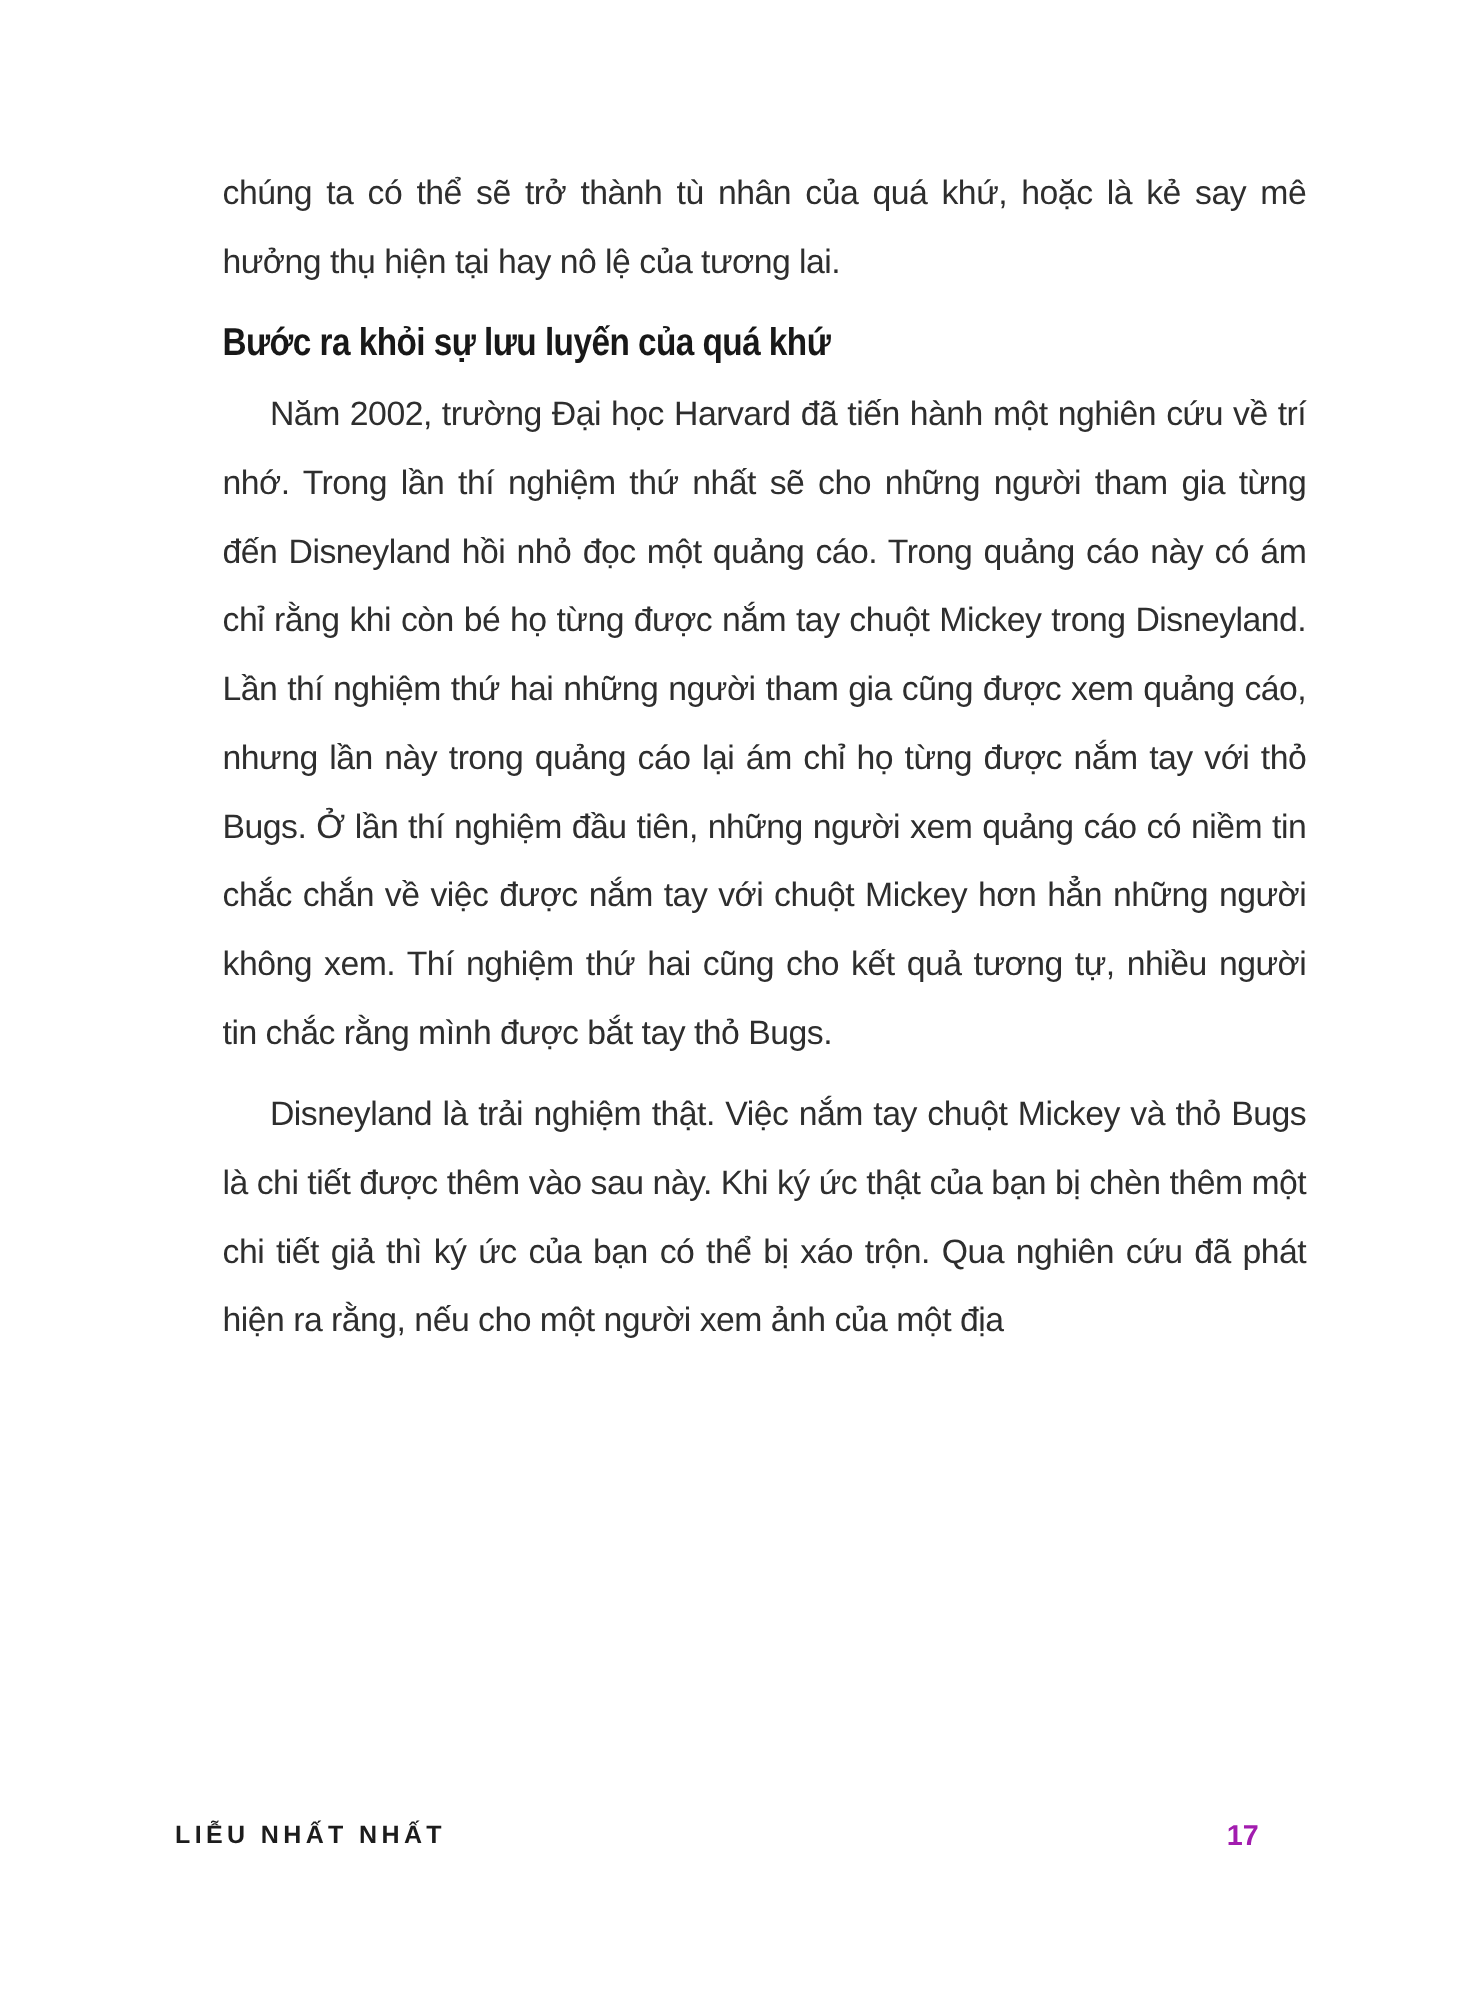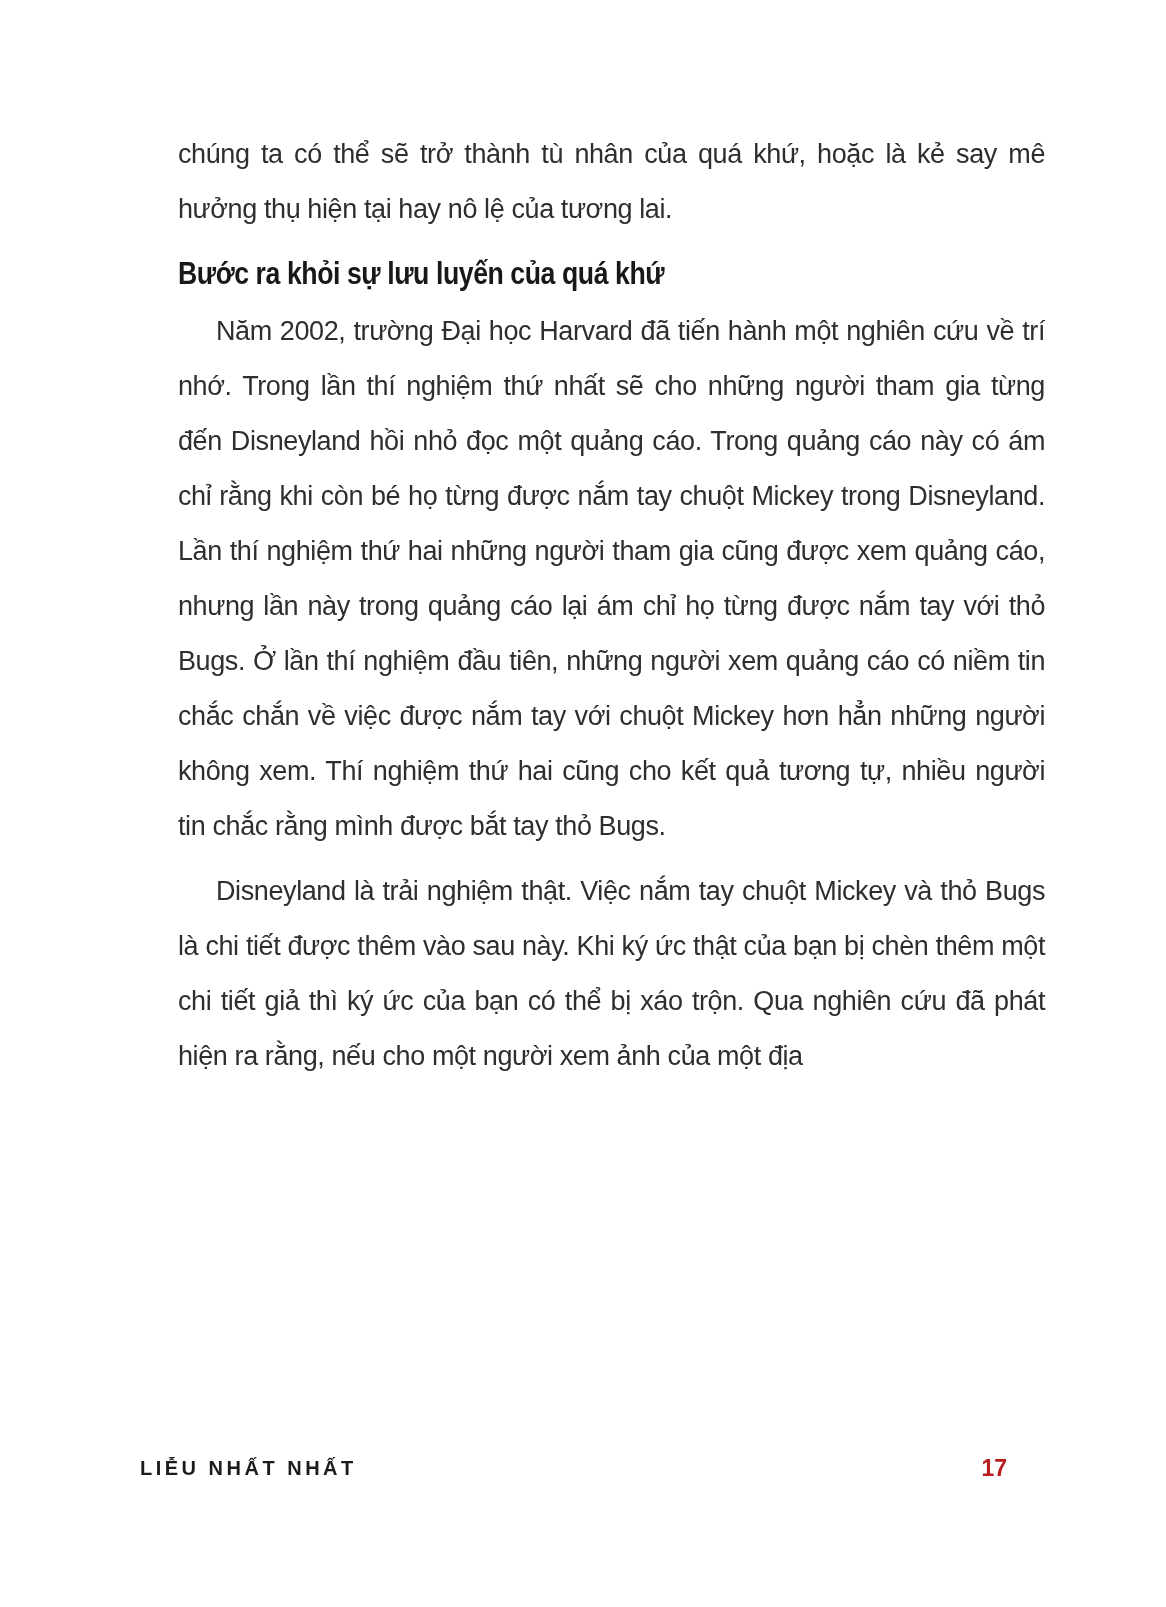--- a/index.html
+++ b/index.html
@@ -58,21 +58,21 @@
   }
   .book-title {
     font-size: 20px;
     font-weight: 700;
     letter-spacing: 3.5px;
     color: #1c1c1c;
   }
   .page-number {
     font-size: 23px;
     font-weight: 700;
-    color: #b91c1c;
+    color: #a21caf;
   }
 </style>
 </head>
 <body>
 
 <div class="page">
 
   <main class="content">
 
     <p class="para no-indent">chúng ta có thể sẽ trở thành tù nhân của quá khứ, hoặc là kẻ say mê hưởng thụ hiện tại hay nô lệ của tương lai.</p>

